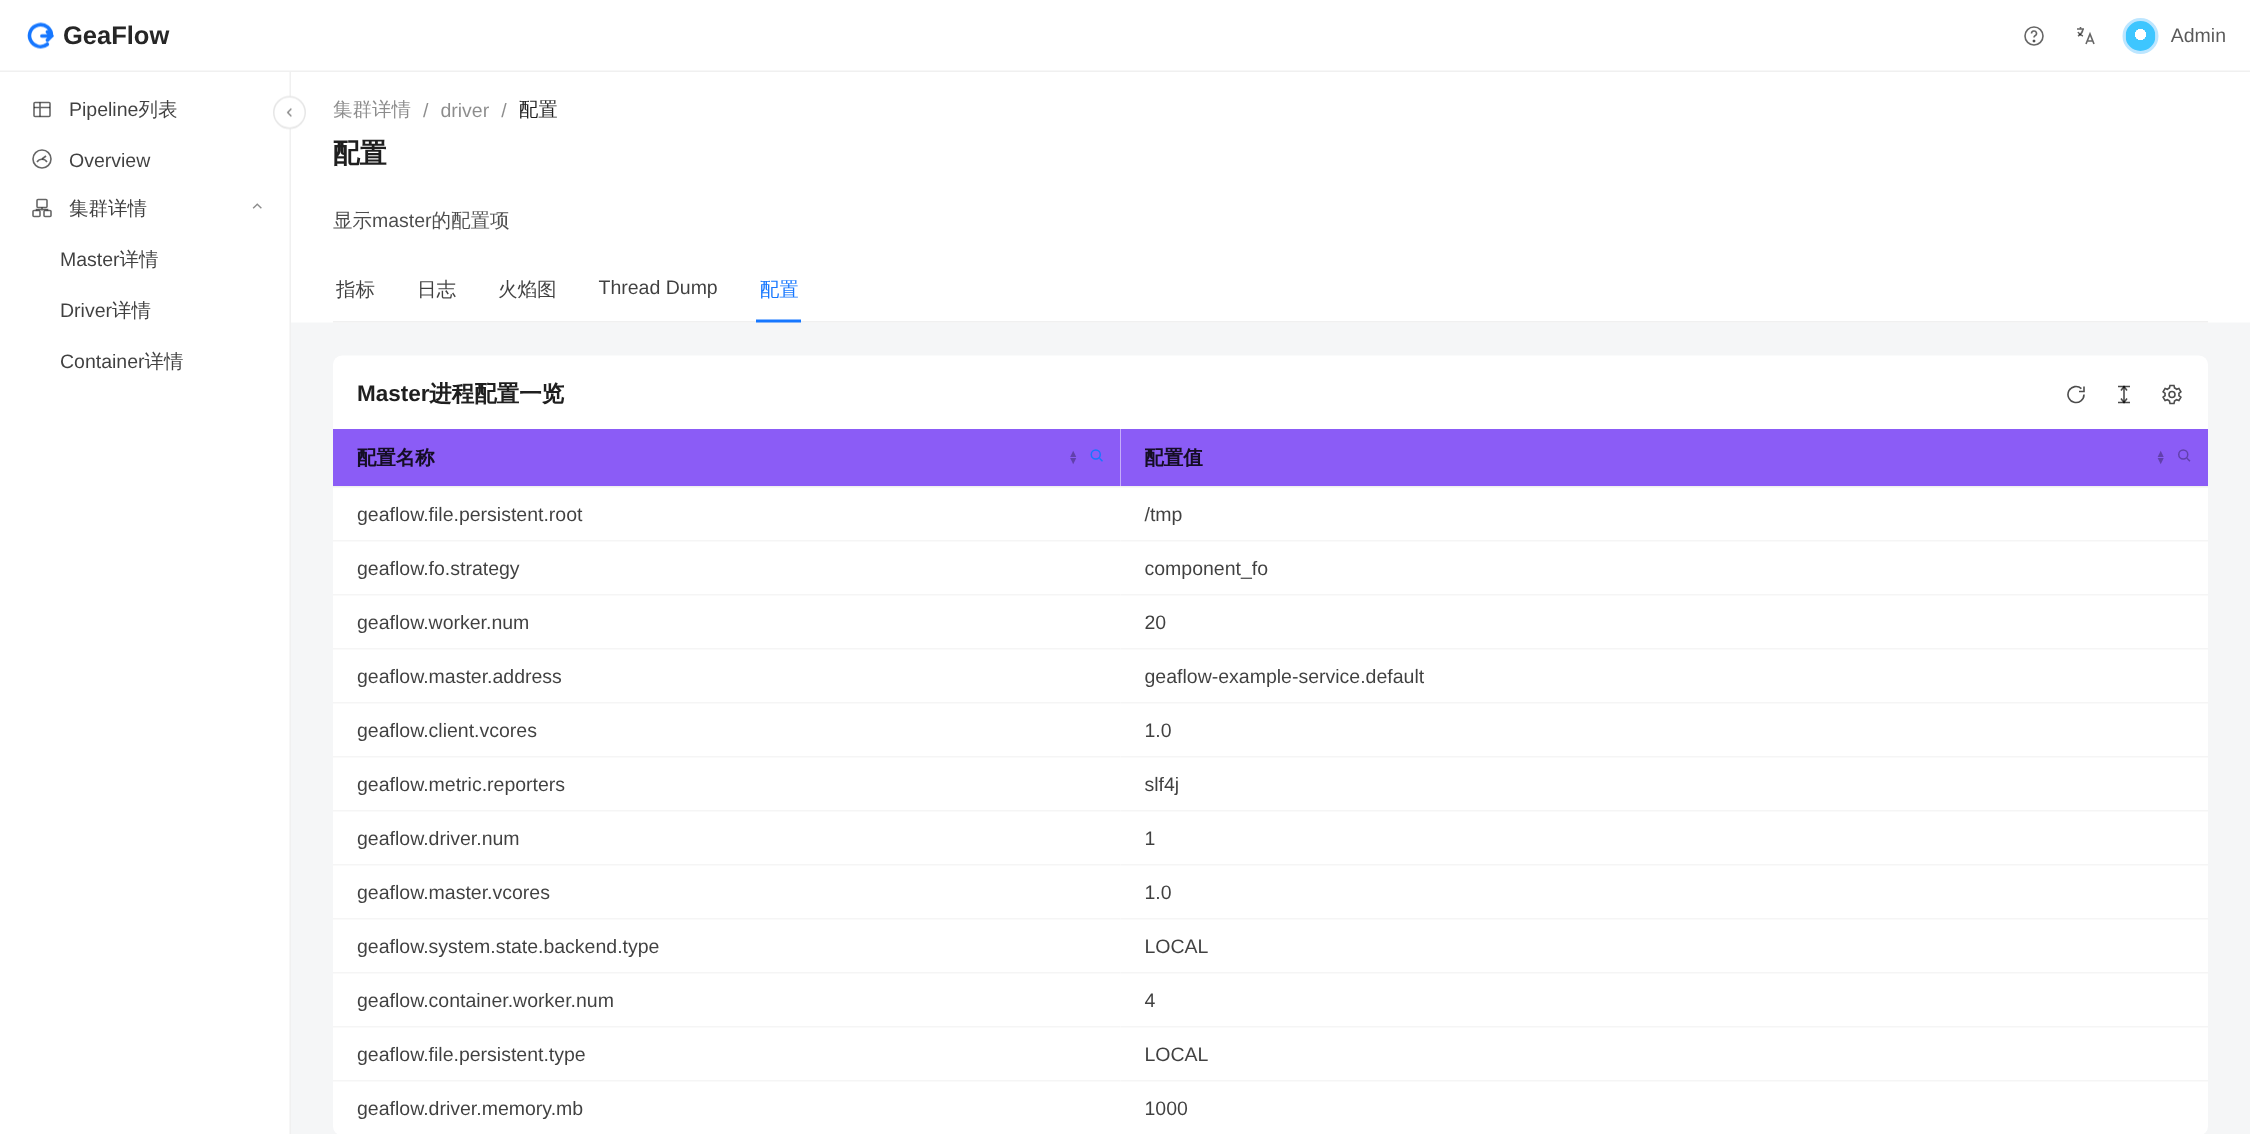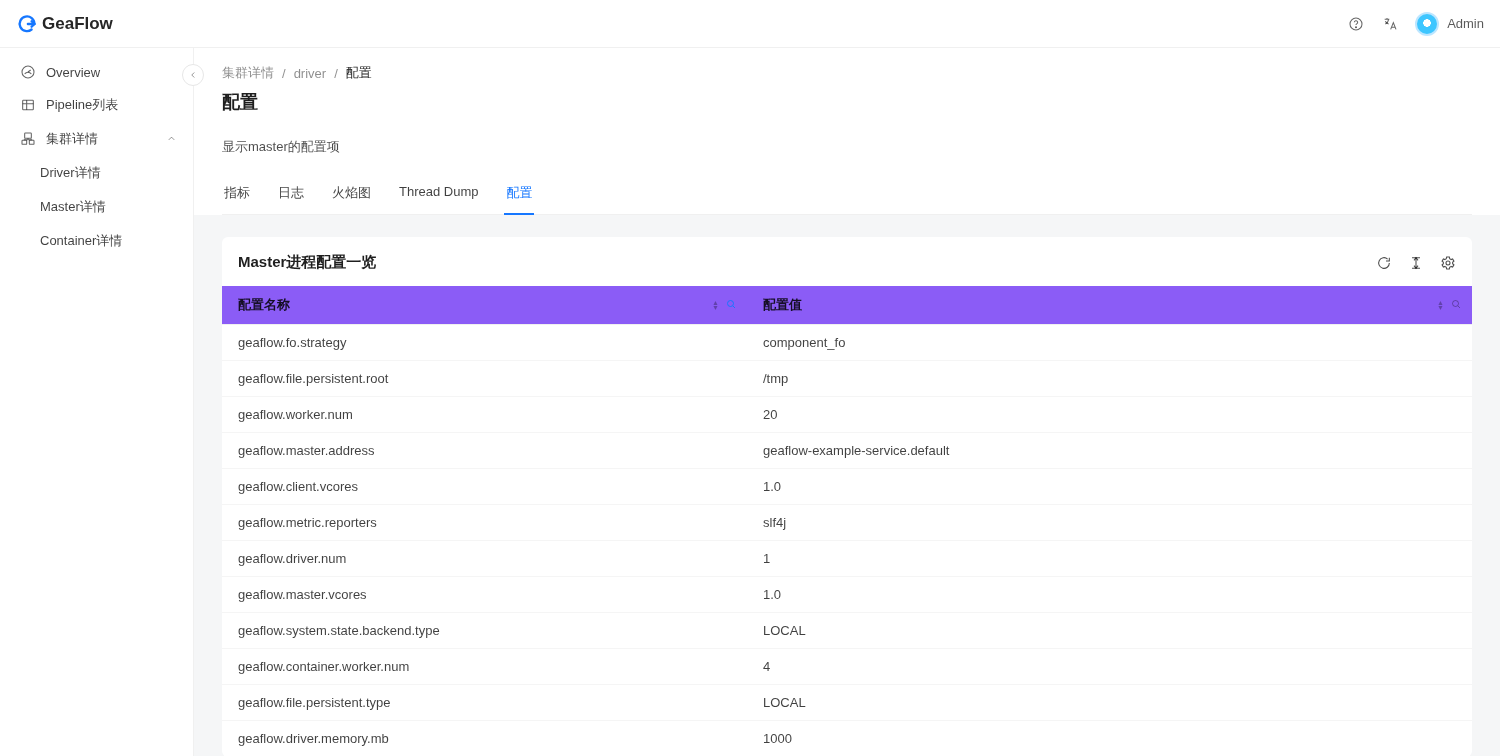--- a/index.html
+++ b/index.html
@@ -225,57 +225,57 @@
   <nav class="sidebar">
     <div class="collapse-knob">
       <svg viewBox="0 0 24 24" width="10" height="10" fill="none" stroke="currentColor" stroke-width="2">
           <path d="M15 6l-6 6 6 6"></path>
         </svg>
     </div>
     <ul class="menu">
       <li>
         <span class="menu-icon">
           <svg viewBox="0 0 24 24" fill="none" stroke="currentColor" stroke-width="1.6">
+              <rect x="4" y="5" width="16" height="14" rx="1"></rect>
+              <path d="M4 10h16M10 5v14"></path>
+            </svg>
+        </span>
+        <span>Pipeline列表</span>
+      </li>
+      <li>
+        <span class="menu-icon">
+          <svg viewBox="0 0 24 24" fill="none" stroke="currentColor" stroke-width="1.6">
               <circle cx="12" cy="12" r="9"></circle>
               <path d="M12 12l4-3"></path>
               <path d="M7 15a6 6 0 0 1 10 0"></path>
             </svg>
         </span>
         <span>Overview</span>
-      </li>
-      <li>
-        <span class="menu-icon">
-          <svg viewBox="0 0 24 24" fill="none" stroke="currentColor" stroke-width="1.6">
-              <rect x="4" y="5" width="16" height="14" rx="1"></rect>
-              <path d="M4 10h16M10 5v14"></path>
-            </svg>
-        </span>
-        <span>Pipeline列表</span>
       </li>
       <li>
         <span class="menu-icon">
           <svg viewBox="0 0 24 24" fill="none" stroke="currentColor" stroke-width="1.6">
               <rect x="7" y="3" width="10" height="8" rx="1"></rect>
               <rect x="3" y="14" width="7" height="6" rx="1"></rect>
               <rect x="14" y="14" width="7" height="6" rx="1"></rect>
               <path d="M12 11v3M6.5 14v-1h11v1"></path>
             </svg>
         </span>
         <span>集群详情</span>
         <span class="chev">
           <svg viewBox="0 0 24 24" width="11" height="11" fill="none" stroke="currentColor" stroke-width="2">
               <path d="M6 15l6-6 6 6"></path>
             </svg>
         </span>
       </li>
       <li class="submenu-item">
+        <span>Master详情</span>
+      </li>
+      <li class="submenu-item">
         <span>Driver详情</span>
-      </li>
-      <li class="submenu-item">
-        <span>Master详情</span>
       </li>
       <li class="submenu-item">
         <span>Container详情</span>
       </li>
     </ul>
   </nav>
 
   <div class="content">
     <div class="page-header">
       <div class="breadcrumb">
@@ -352,26 +352,26 @@
                       <circle cx="11" cy="11" r="6"></circle>
                       <path d="M20 20l-4-4"></path>
                     </svg>
                 </span>
               </span>
             </th>
           </tr>
         </thead>
         <tbody id="table-body">
             <tr>
+              <td>geaflow.file.persistent.root</td>
+              <td>/tmp</td>
+            </tr>
+            <tr>
               <td>geaflow.fo.strategy</td>
               <td>component_fo</td>
-            </tr>
-            <tr>
-              <td>geaflow.file.persistent.root</td>
-              <td>/tmp</td>
             </tr>
             <tr>
               <td>geaflow.worker.num</td>
               <td>20</td>
             </tr>
             <tr>
               <td>geaflow.master.address</td>
               <td>geaflow-example-service.default</td>
             </tr>
             <tr>

